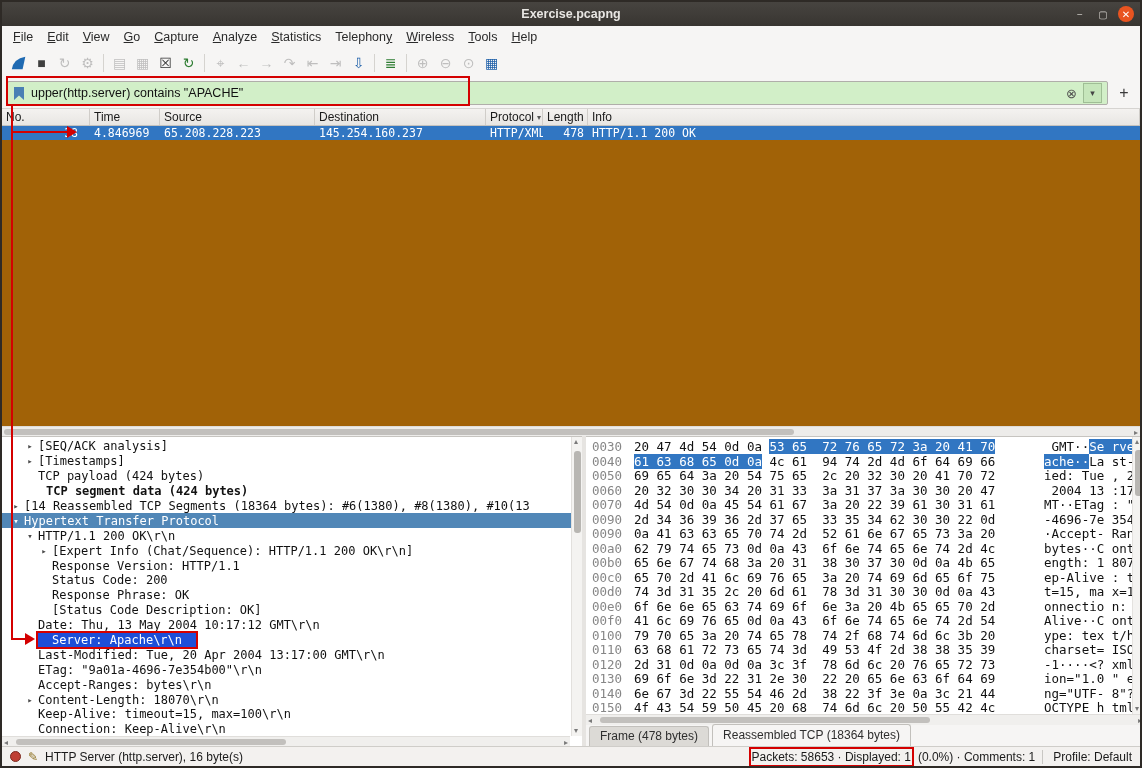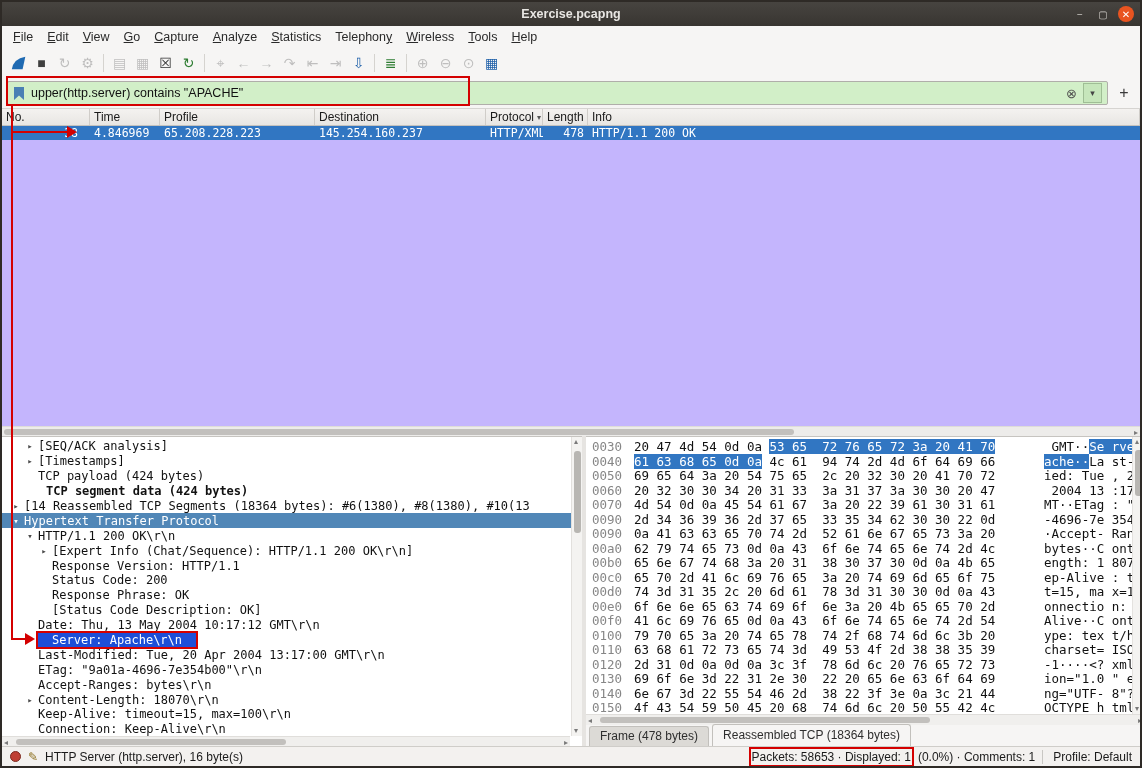--- a/index.html
+++ b/index.html
@@ -32,21 +32,21 @@
   .filter-add{width:22px;height:22px;display:flex;align-items:center;justify-content:center;font-size:16px;color:#3a3a3a;}
   
   .pkheader{position:absolute;top:106px;left:0;right:0;height:18px;box-sizing:border-box;
     background:linear-gradient(#f4f2f0,#e8e6e3);border-top:1px solid #d6d4d1;border-bottom:1px solid #c4c2be;
     display:flex;font-size:12px;color:#1a1a1a;}
   .hcell{border-right:1px solid #d0cdc9;padding:0 4px;display:flex;align-items:center;gap:3px;
     overflow:hidden;white-space:nowrap;box-sizing:border-box;}
   .hicon{font-size:8px;color:#555;}
   .c-no{width:88px;}.c-time{width:70px;}.c-source{width:155px;}.c-dest{width:171px;}
   .c-proto{width:57px;}.c-len{width:45px;}.c-info{flex:1;}
-  .pklist{position:absolute;top:124px;left:0;right:0;height:300px;background:#c4b5fd;overflow:hidden;}
+  .pklist{position:absolute;top:124px;left:0;right:0;height:300px;background:#a16207;overflow:hidden;}
   .prow{display:flex;height:14px;font:11.5px "DejaVu Sans Mono",monospace;align-items:center;}
   .prow.sel{background:#3176c2;color:#fff;}
   .pcell{padding:0 4px;white-space:nowrap;overflow:hidden;box-sizing:border-box;}
   .pcell.c-no{text-align:right;padding-right:12px;}
   .pcell.c-len{text-align:right;}
   
   .hscroll1{position:absolute;top:424px;left:0;right:0;height:10px;background:#edecea;border-top:1px solid #dedcd9;}
   .hs-handle{position:absolute;left:2px;top:2px;height:6px;background:#c2c0bd;border-radius:3px;}
   .sb-arrow{position:absolute;font-size:8px;color:#7a7a7a;line-height:10px;}
   
@@ -168,21 +168,21 @@
   </div>
 
   <div class="pkheader">
       <div class="hcell c-no">
         <span>No.</span>
       </div>
       <div class="hcell c-time">
         <span>Time</span>
       </div>
       <div class="hcell c-source">
-        <span>Profile</span>
+        <span>Source</span>
       </div>
       <div class="hcell c-dest">
         <span>Destination</span>
       </div>
       <div class="hcell c-proto">
         <span>Protocol</span>
         <span class="hicon">▾</span>
       </div>
       <div class="hcell c-len">
         <span>Length</span>

